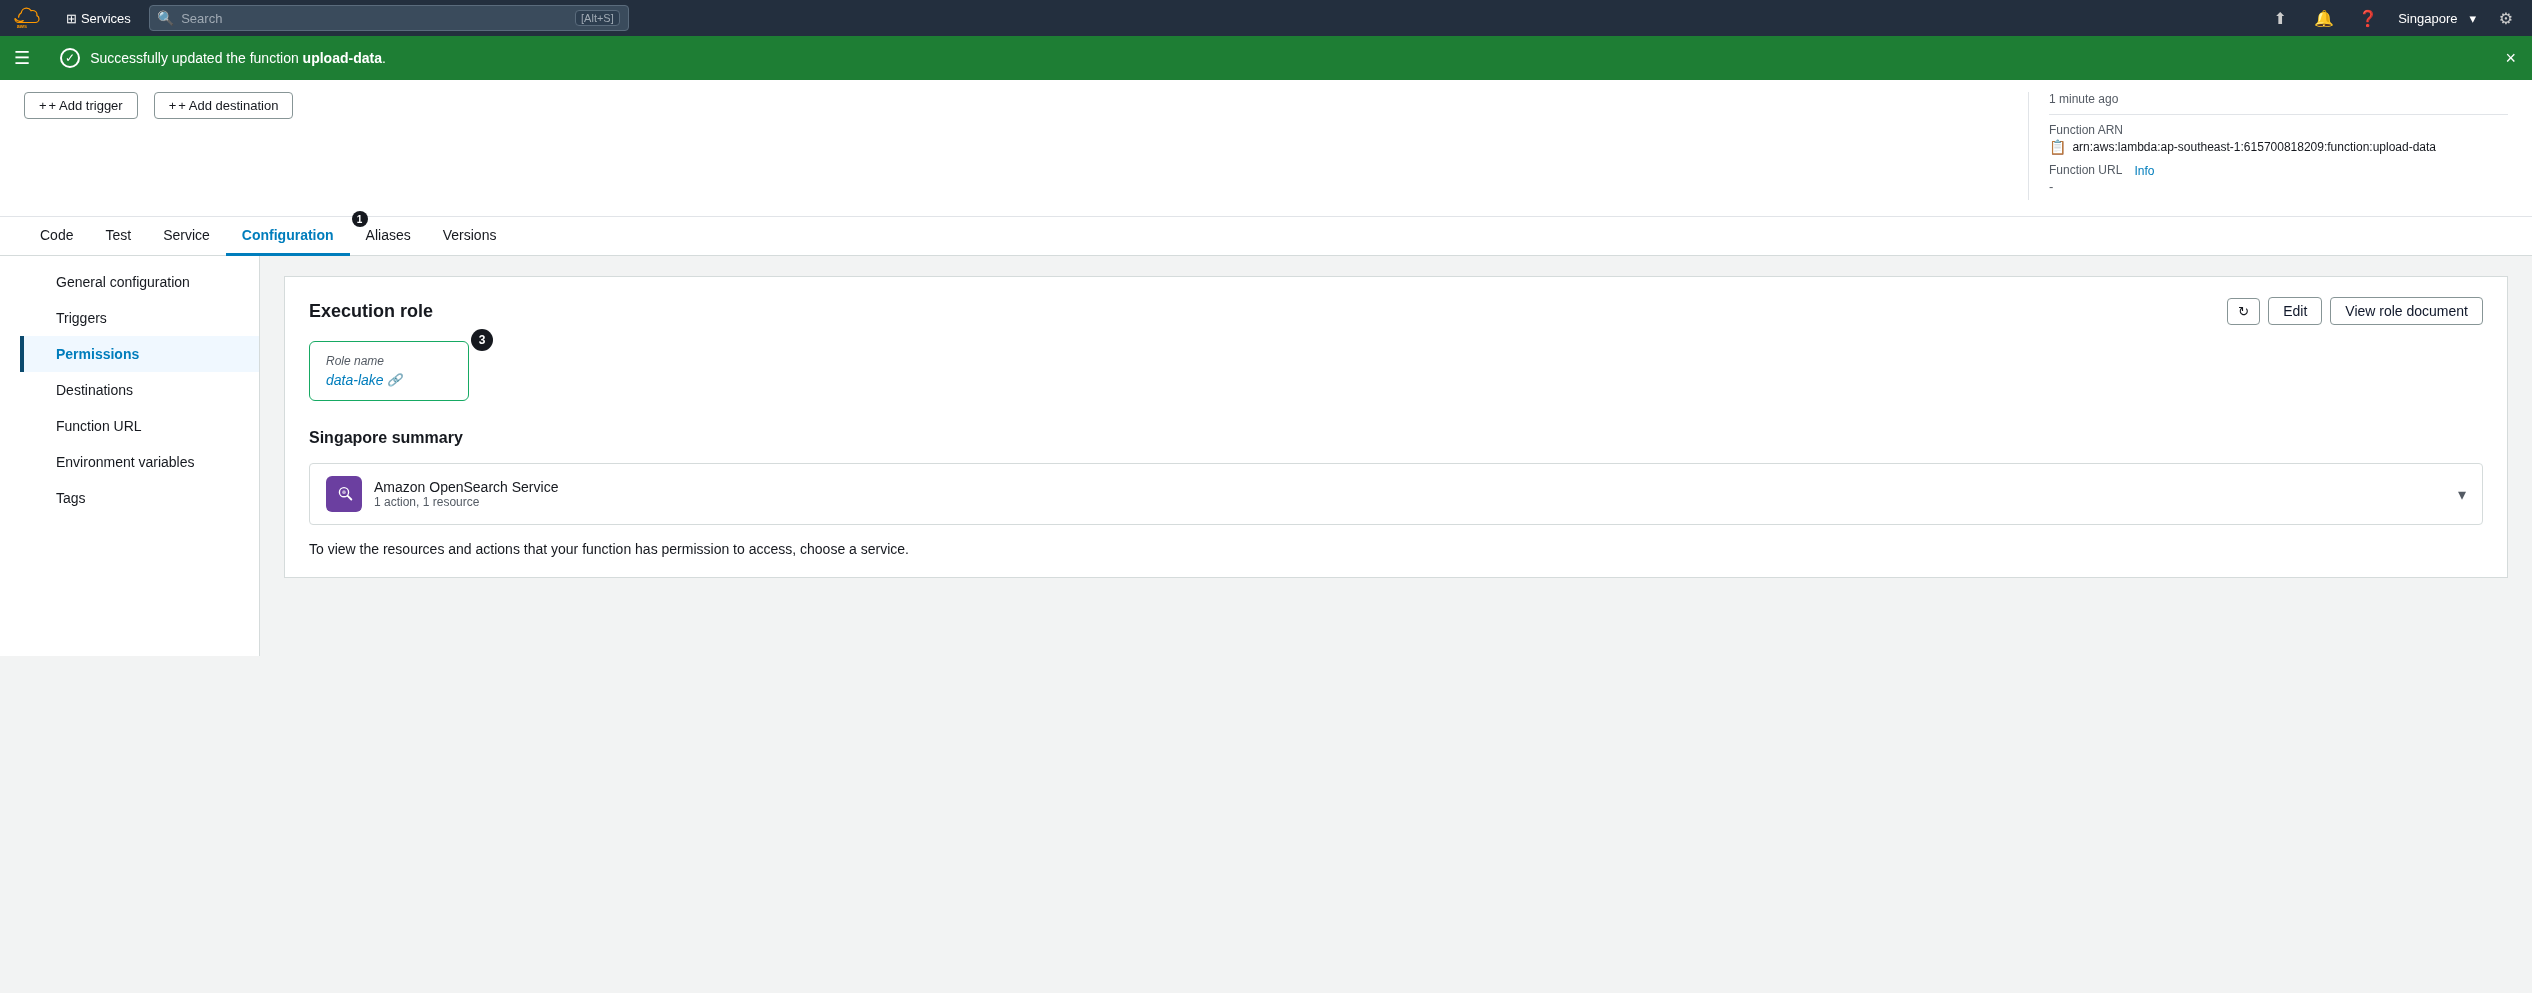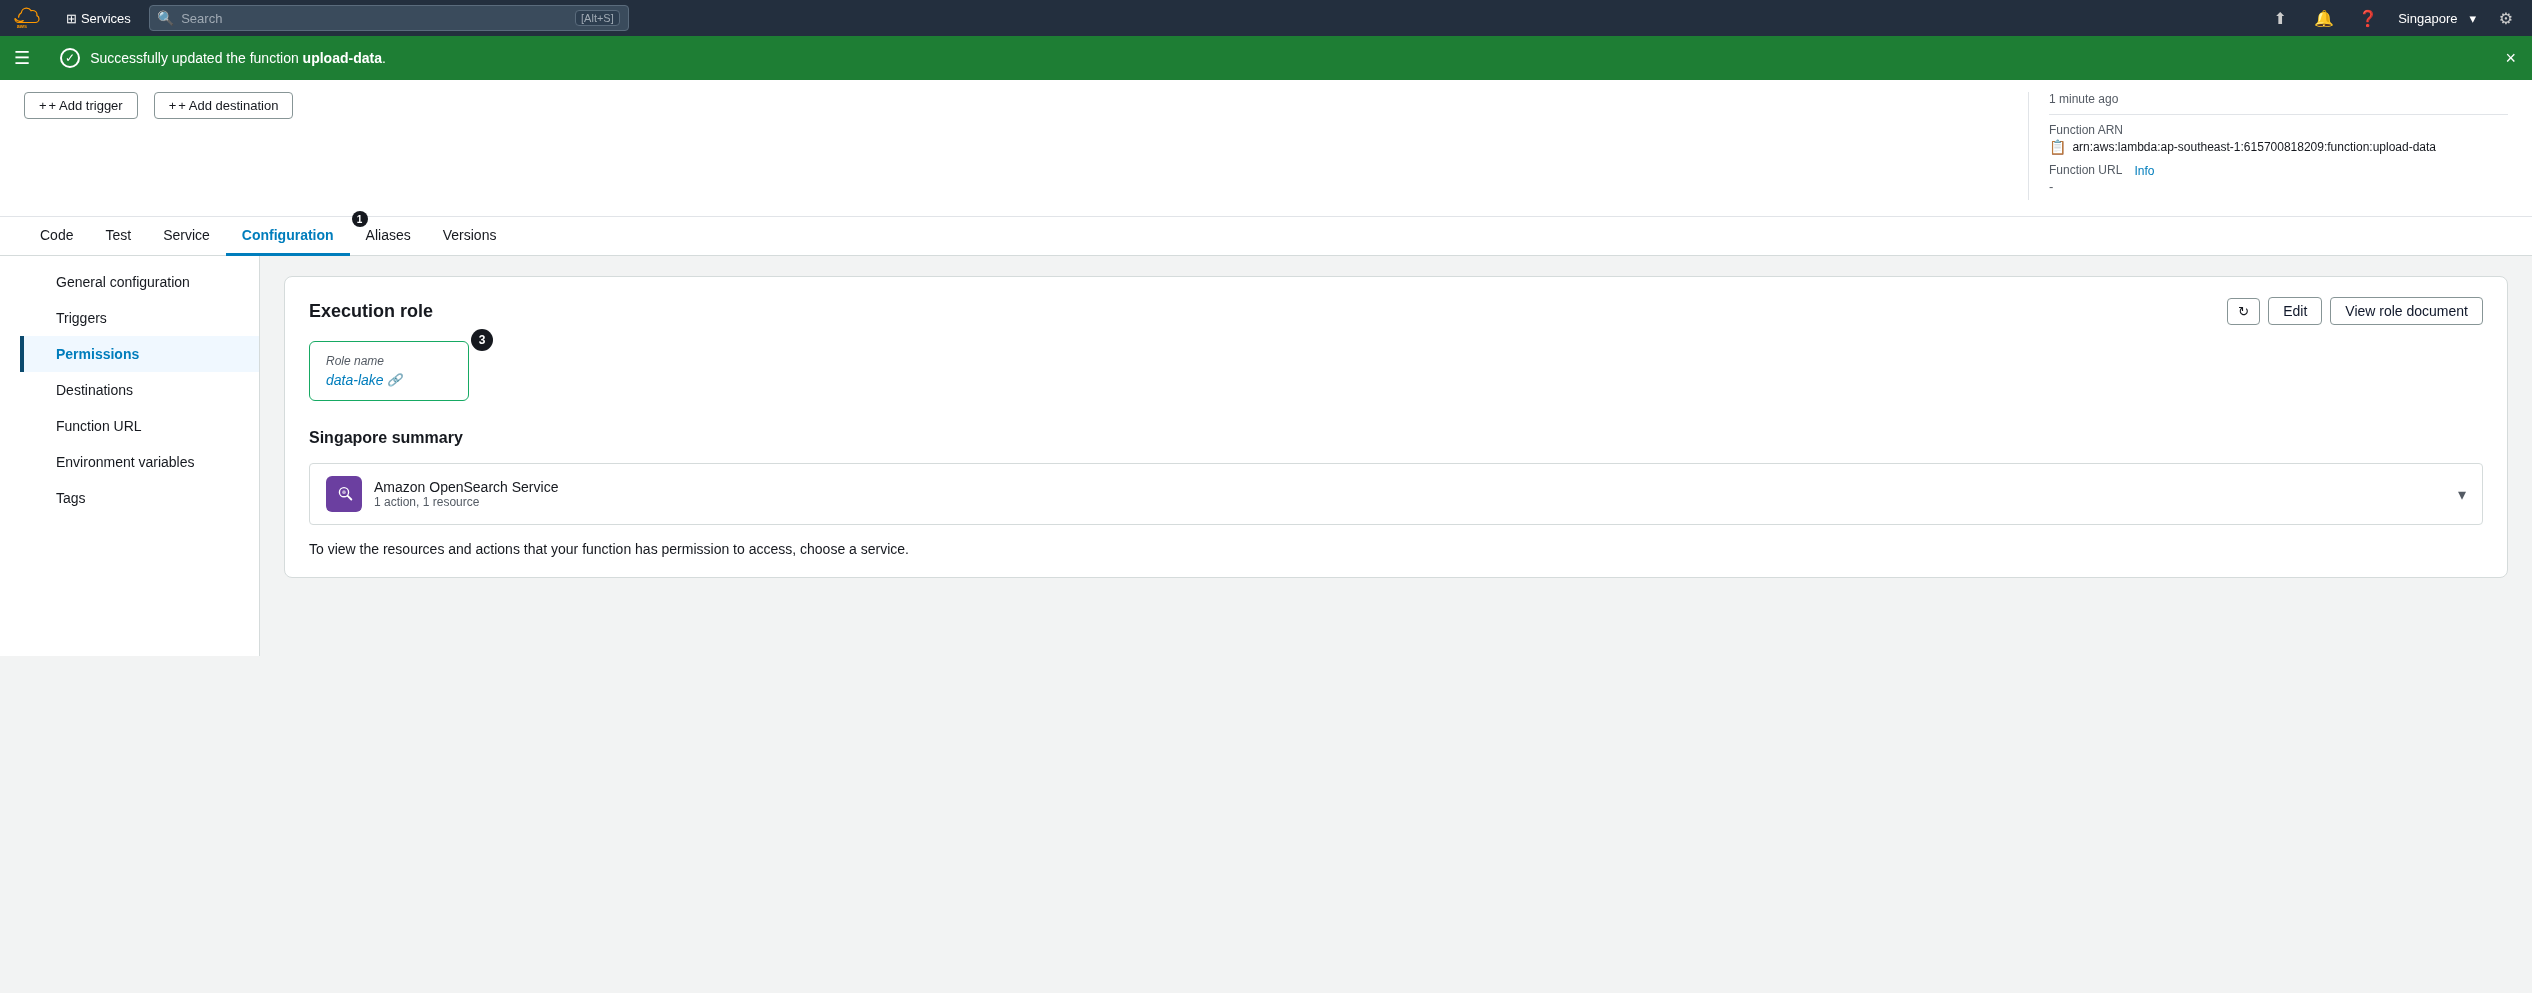--- a/index.html
+++ b/index.html
@@ -238,21 +238,21 @@
     
     .main-panel {
       flex: 1;
       padding: 20px 24px;
     }
 
     
     .section-card {
       background: #fff;
       border: 1px solid #d5dbdb;
-      border-radius: 8px;
+      border-radius: 0;
       padding: 20px 24px;
       margin-bottom: 16px;
     }
     .section-header {
       display: flex;
       align-items: center;
       justify-content: space-between;
       margin-bottom: 16px;
     }
     .section-title {

